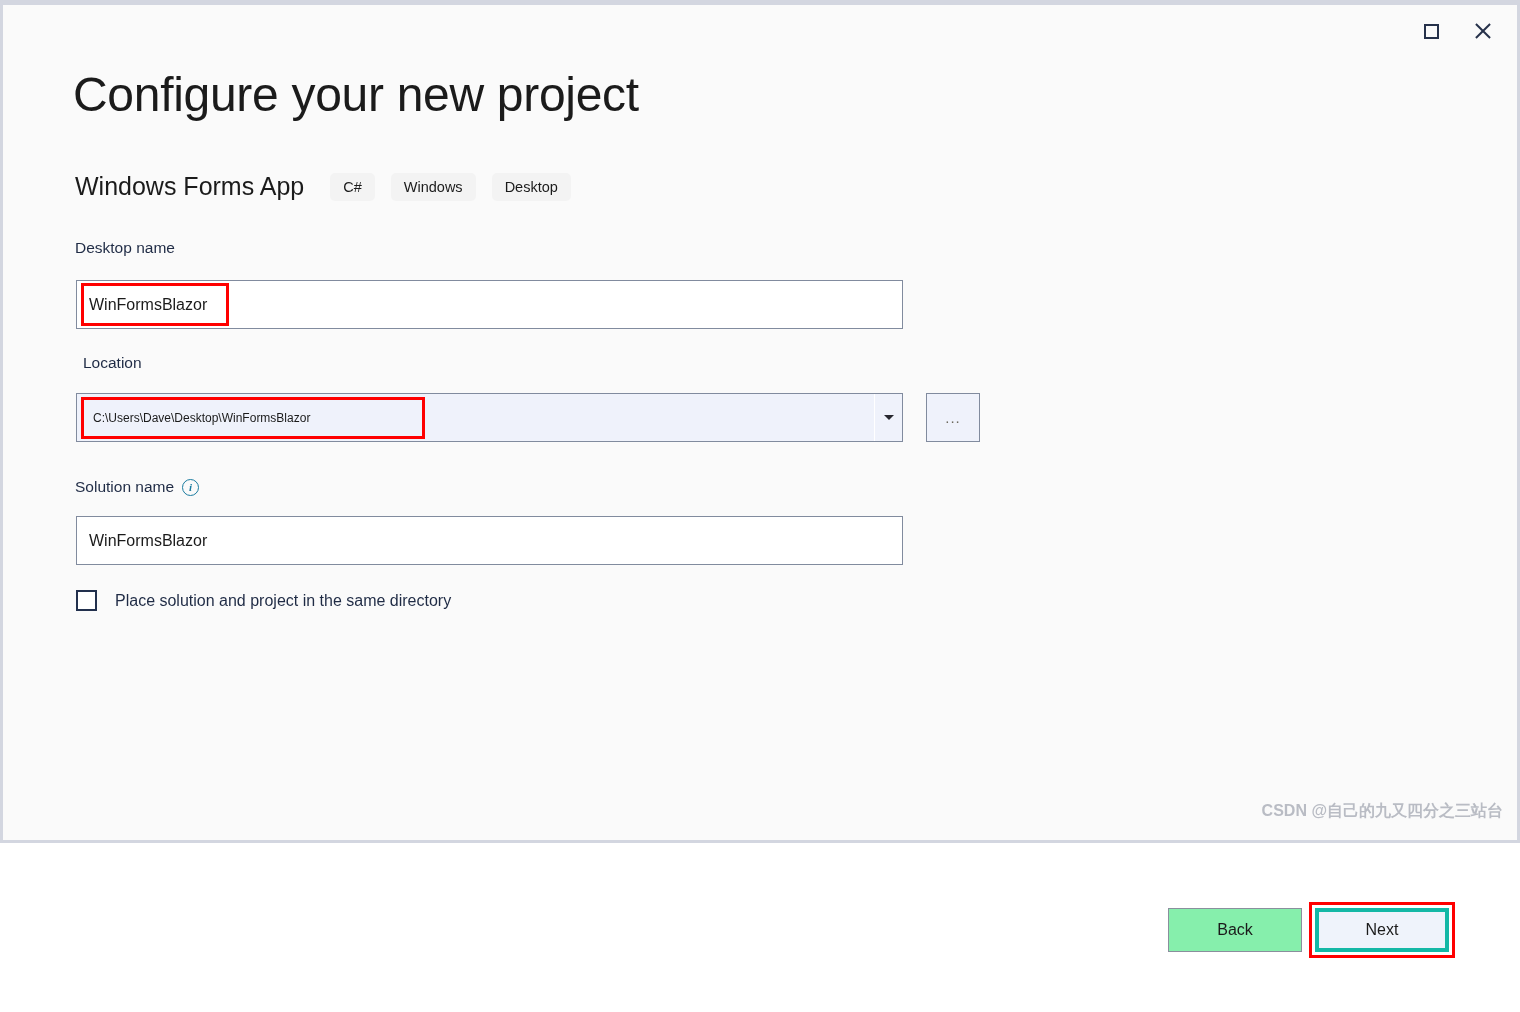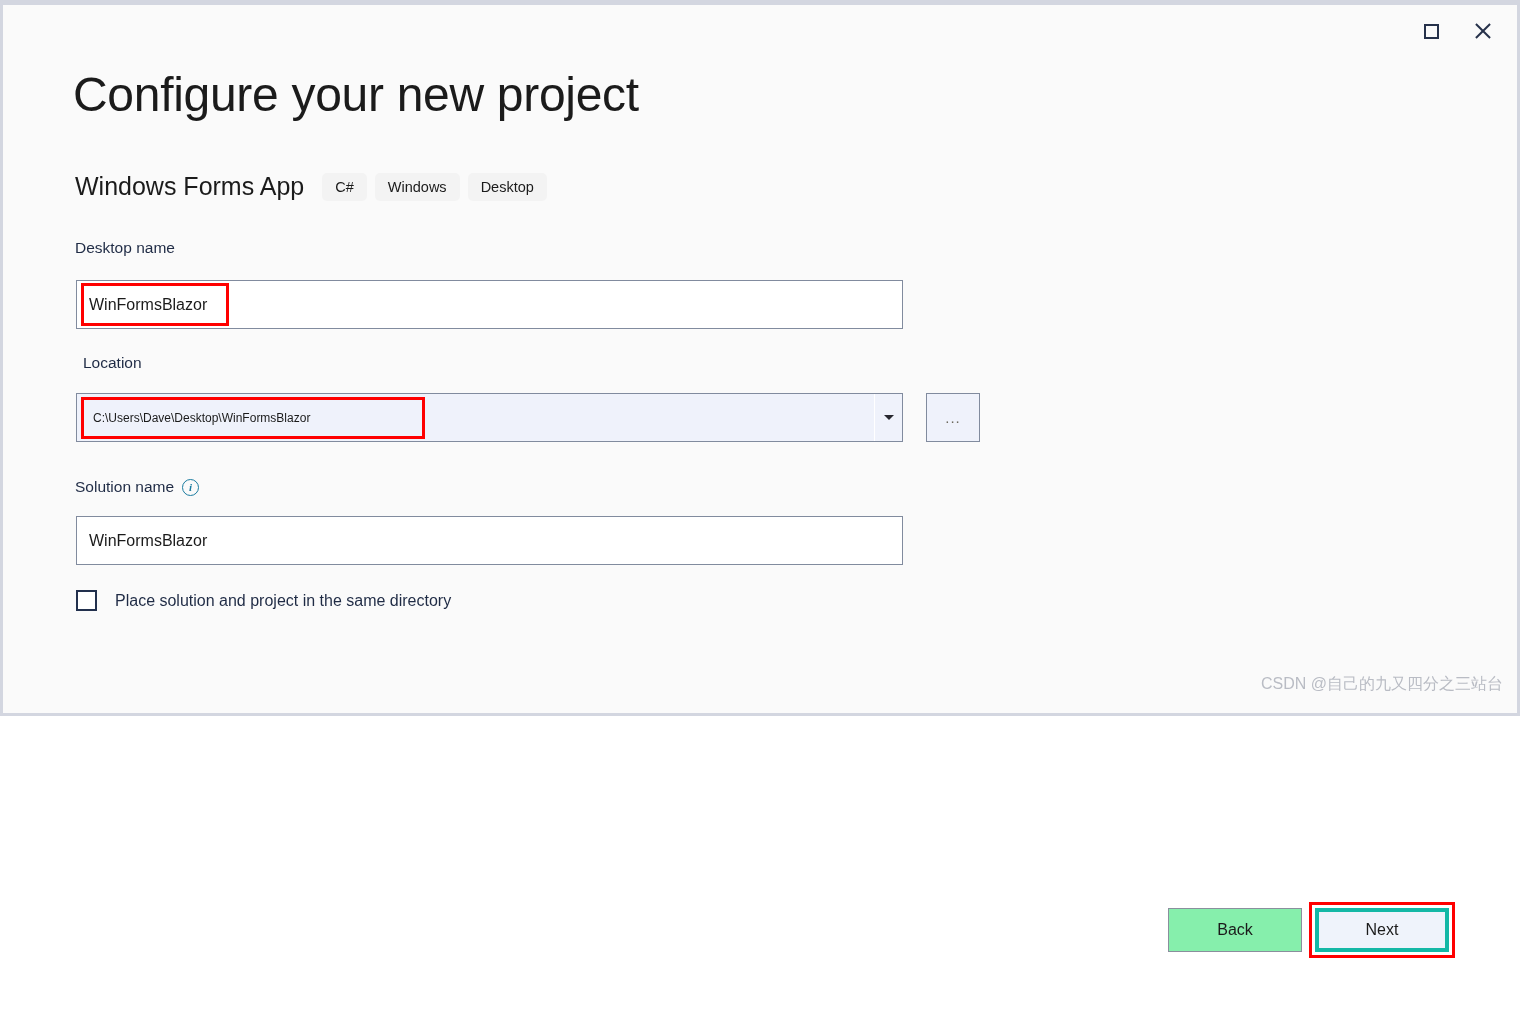--- a/index.html
+++ b/index.html
@@ -13,21 +13,21 @@
     overflow: hidden;
     font-family: "Liberation Sans", sans-serif;
   }
 
   
   .dialog {
     position: absolute;
     left: 0;
     top: 0;
     width: 1520px;
-    height: 716px;
+    height: 843px;
     box-sizing: border-box;
     background: #fafafa;
     border: 3px solid #d3d6e0;
     border-top-width: 5px;
   }
 
   
   .titlebar {
     position: absolute;
     left: 0;
@@ -85,21 +85,21 @@
     color: #1b1b1b;
     letter-spacing: -0.3px;
     white-space: nowrap;
   }
   .subtitle-row {
     position: absolute;
     left: 72px;
     top: 167px;
     display: flex;
     align-items: center;
-    gap: 8px;
+    gap: 16px;
   }
   .template-name {
     font-size: 25px;
     font-weight: 400;
     color: #1b1b1b;
     white-space: nowrap;
     margin-right: 10px;
   }
   .pill {
     background: #f3f3f3;
@@ -248,20 +248,21 @@
   }
 
   
   .watermark {
     position: absolute;
     right: 14px;
     bottom: 18px;
     font-size: 16px;
     color: #b9bcc4;
     white-space: nowrap;
+    font-weight: bold;
   }
 </style>
 </head>
 <body>
 
 <div class="dialog">
 
   <div class="titlebar">
     <div class="wincontrols">
       <div class="winbtn">

